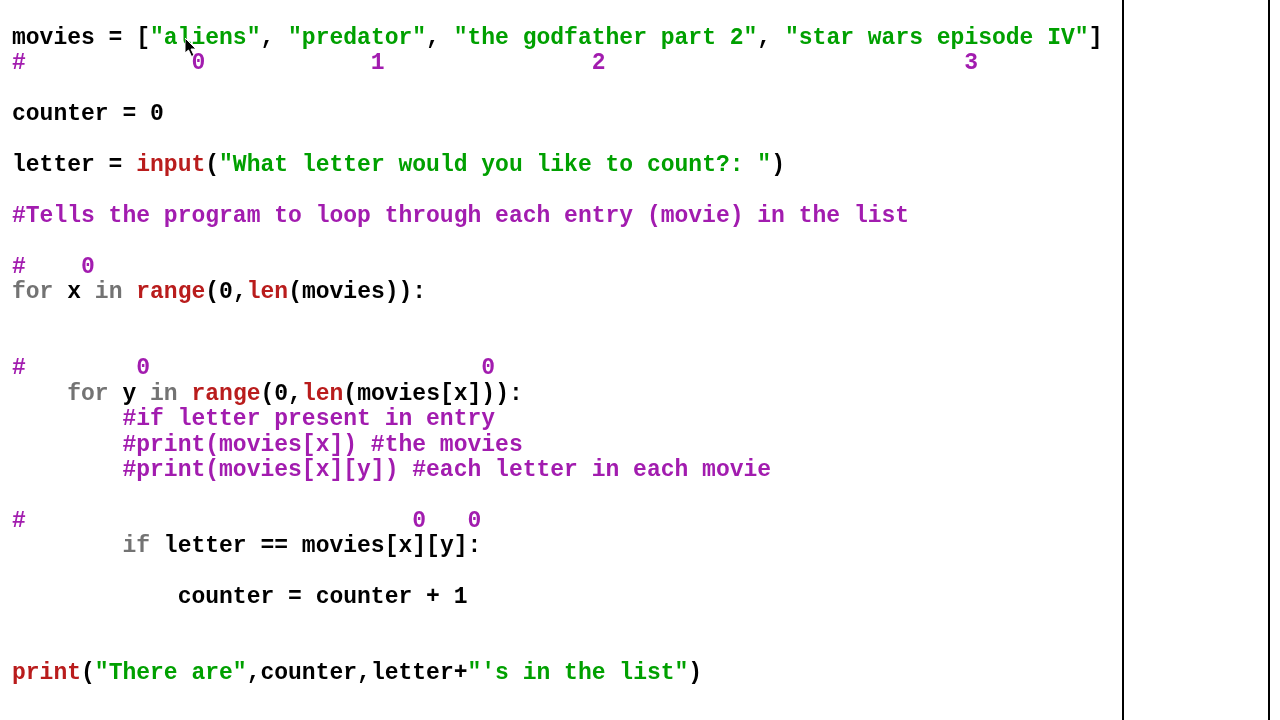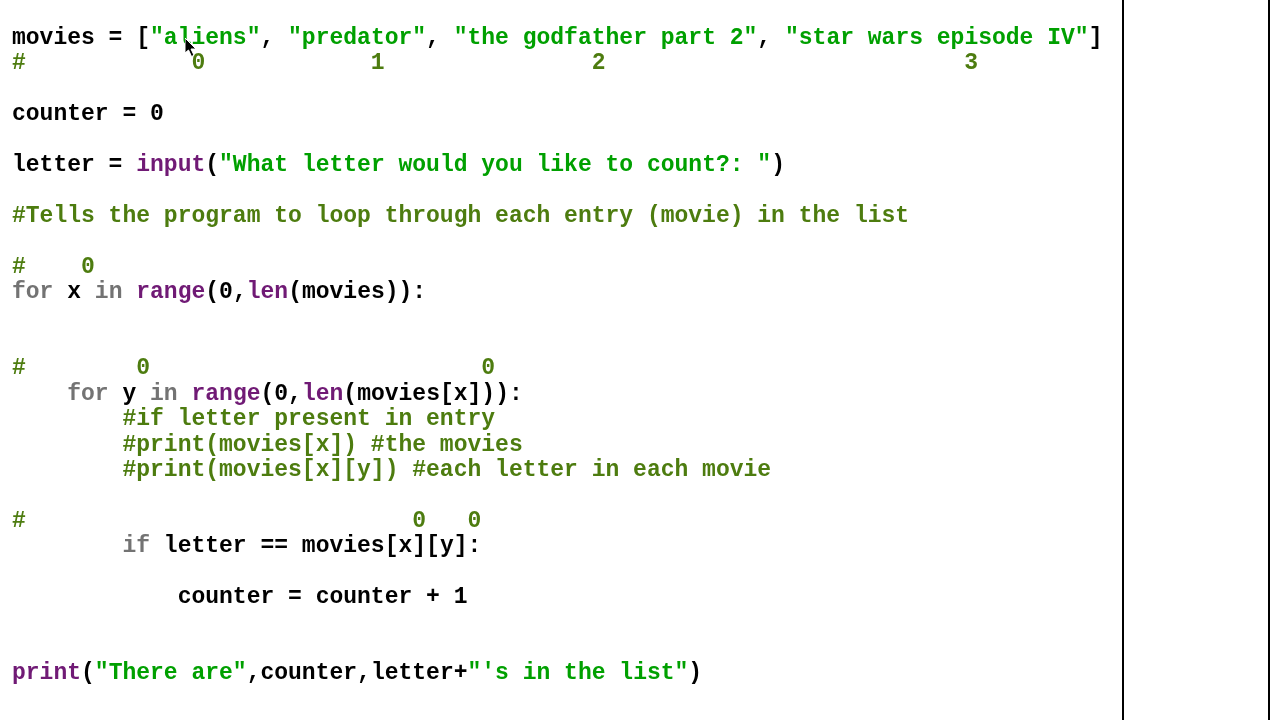--- a/index.html
+++ b/index.html
@@ -37,23 +37,23 @@
   .divider-2 {
     position: absolute;
     top: 0;
     left: 1268px;
     width: 2px;
     height: 720px;
     background: #000;
   }
   .c-def  { color: #000000; }   
   .c-str  { color: #00a000; }   
-  .c-cmt  { color: #4d7c0f; }   
+  .c-cmt  { color: #a21caf; }   
   .c-kw   { color: #737373; }   
-  .c-fn   { color: #701a75; }   
+  .c-fn   { color: #b91c1c; }   
   .cursor-img {
     position: absolute;
     width: 15px;
     height: 21px;
     pointer-events: none;
   }
   .cursor-img svg { display: block; }
 </style>
 </head>
 <body>

